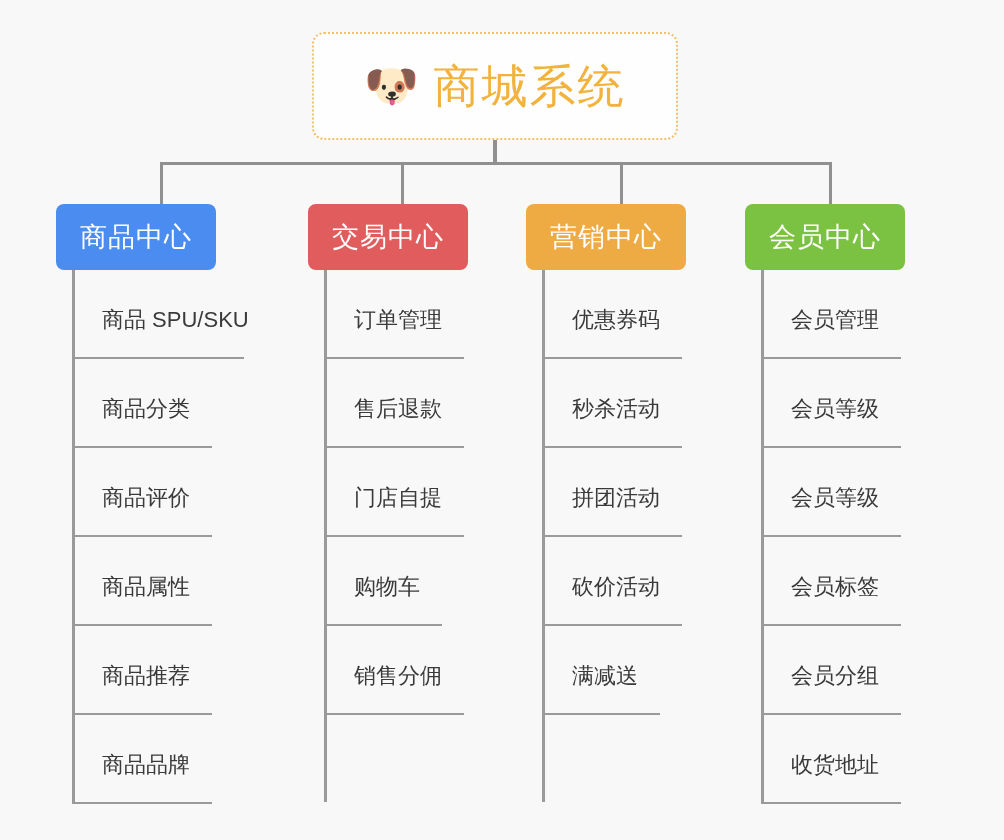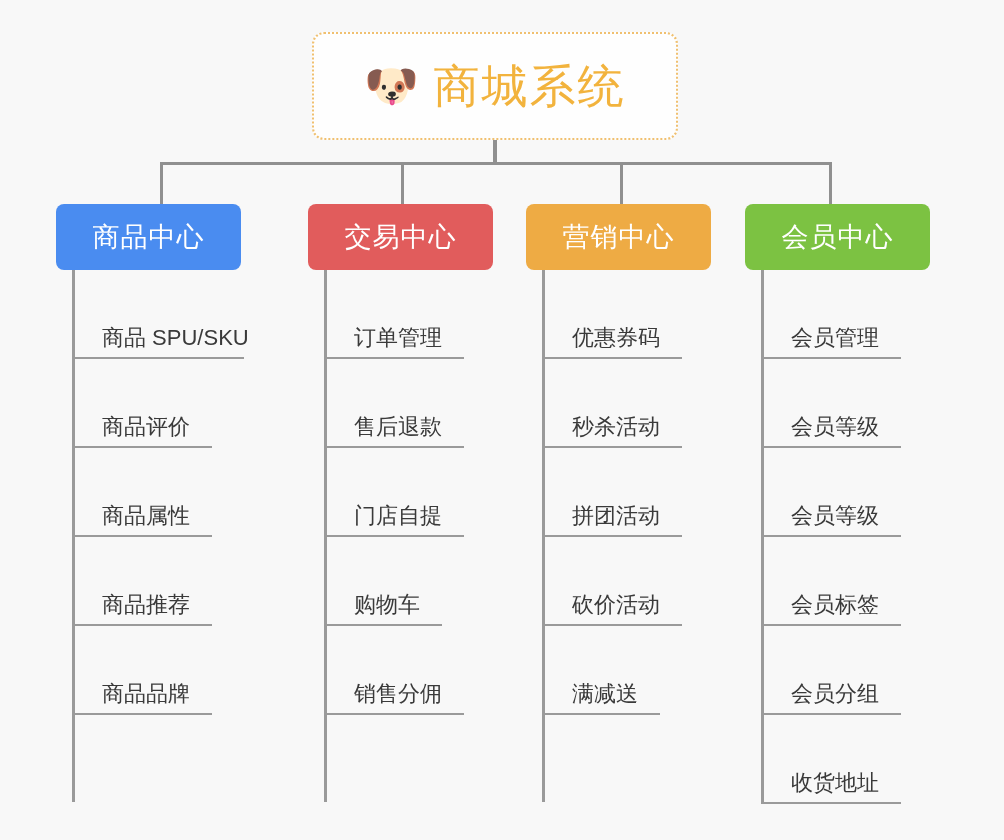--- a/index.html
+++ b/index.html
@@ -59,21 +59,21 @@
     position: absolute;
     top: 204px;
     width: 190px;
   }
   .col-1 { left: 56px;  }
   .col-2 { left: 308px; }
   .col-3 { left: 526px; }
   .col-4 { left: 745px; }
 
   .cat-header {
-    width: 185px;
+    width: 160px;
     height: 66px;
     border-radius: 8px;
     display: flex;
     align-items: center;
     justify-content: center;
     color: #ffffff;
     font-size: 27px;
     letter-spacing: 1px;
   }
   .cat-header.c-blue   { background: #4a8cf0; }
@@ -98,21 +98,21 @@
     top: 66px;
     width: 180px;
   }
   .leaf {
     position: relative;
     height: 89px;
   }
   .leaf-label {
     position: absolute;
     left: 30px;
-    bottom: 10px;
+    bottom: 28px;
     font-size: 22px;
     color: #3a3a3a;
     white-space: nowrap;
     line-height: 1;
   }
   .leaf-underline {
     position: absolute;
     left: 0;
     bottom: 0;
     height: 2px;
@@ -141,20 +141,24 @@
 
   <div class="column col-1">
     <div class="cat-header c-blue">商品中心</div>
     <div class="trunk"></div>
     <div class="leaf-list">
       <div class="leaf">
         <span class="leaf-label">商品 SPU/SKU</span>
         <span class="leaf-underline u-wide"></span>
       </div>
       <div class="leaf">
+        <span class="leaf-label">商品分类</span>
+        <span class="leaf-underline u-mid"></span>
+      </div>
+      <div class="leaf">
         <span class="leaf-label">商品评价</span>
         <span class="leaf-underline u-mid"></span>
       </div>
       <div class="leaf">
         <span class="leaf-label">商品属性</span>
         <span class="leaf-underline u-mid"></span>
       </div>
       <div class="leaf">
         <span class="leaf-label">商品推荐</span>
         <span class="leaf-underline u-mid"></span>

